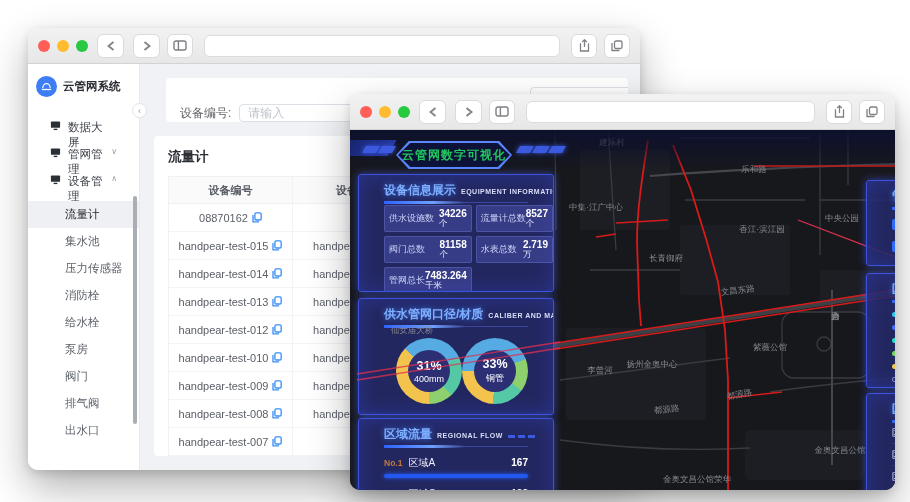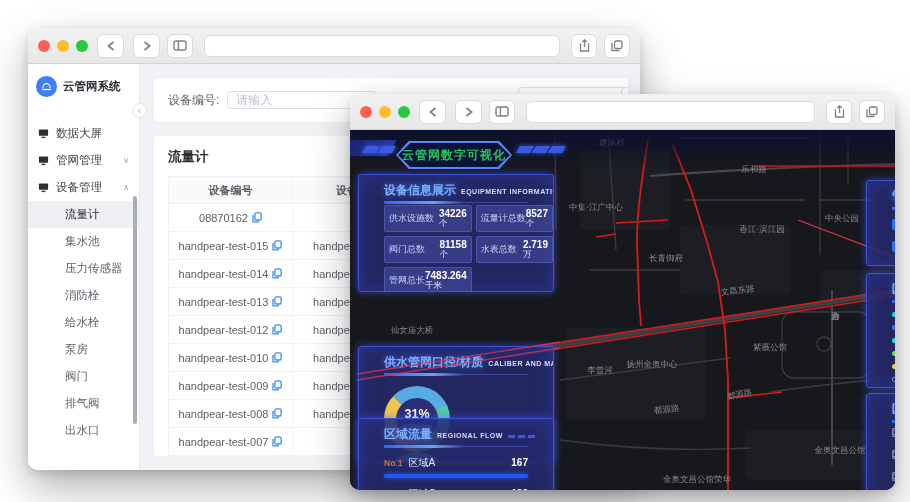--- a/index.html
+++ b/index.html
@@ -24,30 +24,30 @@
   
   .bw { left:28px; top:28px; width:612px; height:442px; }
   .bw-body { display:flex; height:406px; background:#f0f2f5; border-radius:0 0 10px 10px; overflow:hidden; }
   .sidebar { width:112px; min-width:112px; background:#fff; border-right:1px solid #e8e9ec; position:relative; }
   .logo-row { height:44px; display:flex; align-items:center; gap:6px; padding:0 8px; }
   .logo-badge { width:21px; height:21px; border-radius:50%; background:#3d7df6; display:flex; align-items:center; justify-content:center; }
   .logo-title { font-size:11.5px; font-weight:bold; color:#2a2d33; white-space:nowrap; }
   .collapse-btn { position:absolute; right:-8px; top:39px; width:15px; height:15px; background:#fff; border:1px solid #e3e3e6;
                   border-radius:50%; font-size:9px; color:#9a9aa0; display:flex; align-items:center; justify-content:center; z-index:3; }
   .menu { padding-top:12px; }
-  .menu-item { height:27px; display:flex; align-items:center; gap:7px; padding:0 10px; font-size:11.5px; color:#3e434b; }
+  .menu-item { height:27px; display:flex; gap:7px; padding:0 22px; font-size:11.5px; color:#3e434b; }
   .menu-item svg { flex:none; }
   .menu-item .chev { margin-left:auto; color:#9aa0a8; font-size:8px; }
   .sub-item { height:27px; line-height:27px; padding-left:37px; font-size:11.5px; color:#5a5f67; white-space:nowrap; }
   .sub-item.active { background:#eef0f3; color:#24262b; }
   .sb-scroll { position:absolute; right:2px; top:132px; width:4px; height:228px; background:#a9aeb4; border-radius:2px; }
 
   .content { position:relative; flex:1; overflow:hidden; }
-  .filter-card { position:absolute; left:14px; right:12px; top:14px; height:44px; background:#fff; border-radius:4px;
-                 display:flex; align-items:center; padding:0 14px; gap:8px; overflow:hidden; }
+  .filter-card { position:absolute; left:26px; right:12px; top:14px; height:44px; background:#fff; border-radius:4px;
+                 display:flex; align-items:flex-end; padding:0 14px; gap:8px; overflow:hidden; }
   .filter-label { font-size:12px; color:#606266; white-space:nowrap; }
   .filter-card input { width:150px; height:18px; border:1px solid #dcdfe6; border-radius:4px; padding:0 8px;
                        font-size:12px; color:#333; outline:none; }
   .filter-card input::placeholder { color:#bfc4cc; }
   .ghost2 { position:absolute; left:364px; top:9px; }
   .ghost3 { position:absolute; left:467px; top:9px; width:90px; }
   .main-card { position:absolute; left:14px; right:12px; top:72px; bottom:14px; background:#fff; border-radius:4px;
                padding:12px 14px; overflow:hidden; }
   .card-title { font-size:13.5px; font-weight:bold; color:#2b2e33; }
   .table { margin-top:10px; border:1px solid #f0f1f3; border-bottom:none; }
@@ -85,22 +85,22 @@
                    background:linear-gradient(90deg,#2e62ff,#6fa0ff 60%,rgba(110,160,255,0)); }
 
   #p1 { left:8px; top:44px; width:196px; height:118px; }
   .stat-grid { display:grid; grid-template-columns:1fr 1fr; gap:4px; margin-top:2px; }
   .stat-cell { display:flex; align-items:center; height:27px; background:rgba(72,78,165,.55);
                border:1px solid rgba(125,135,235,.32); border-radius:2px; padding:0 4px; }
   .stat-label { flex:1; font-size:9px; color:#ccd2f8; white-space:nowrap; }
   .stat-val { font-size:10px; font-weight:bold; color:#fff; line-height:1.15; text-align:left; }
   .stat-unit { display:block; font-size:8.5px; font-weight:normal; color:#e8ebff; }
 
-  #p2 { left:8px; top:168px; width:196px; height:117px;margin-top:48px; }
-  .donut-row { display:flex; justify-content:center; margin-top:11px;flex-direction:column; }
+  #p2 { left:8px; top:168px; width:196px; height:117px; }
+  .donut-row { display:flex; justify-content:flex-end; margin-top:11px; }
   .donut { width:66px; height:66px; border-radius:50%; position:relative; }
   .donut-hole { position:absolute; inset:12px; border-radius:50%; background:#2c2f74;
                 display:flex; flex-direction:column; align-items:center; justify-content:center; }
   .donut-pct { font-size:12.5px; font-weight:bold; color:#fff; }
   .donut-lbl { font-size:9px; color:#fff; margin-top:1px; }
 
   #p3 { left:8px; top:288px; width:196px; height:92px; }
   .flow-row { display:flex; align-items:baseline; gap:6px; margin-top:9px; }
   .flow-rank { font-size:8.5px; font-weight:bold; color:#c0793d; }
   .flow-lbl { font-size:10px; color:#eef0ff; flex:1; }

